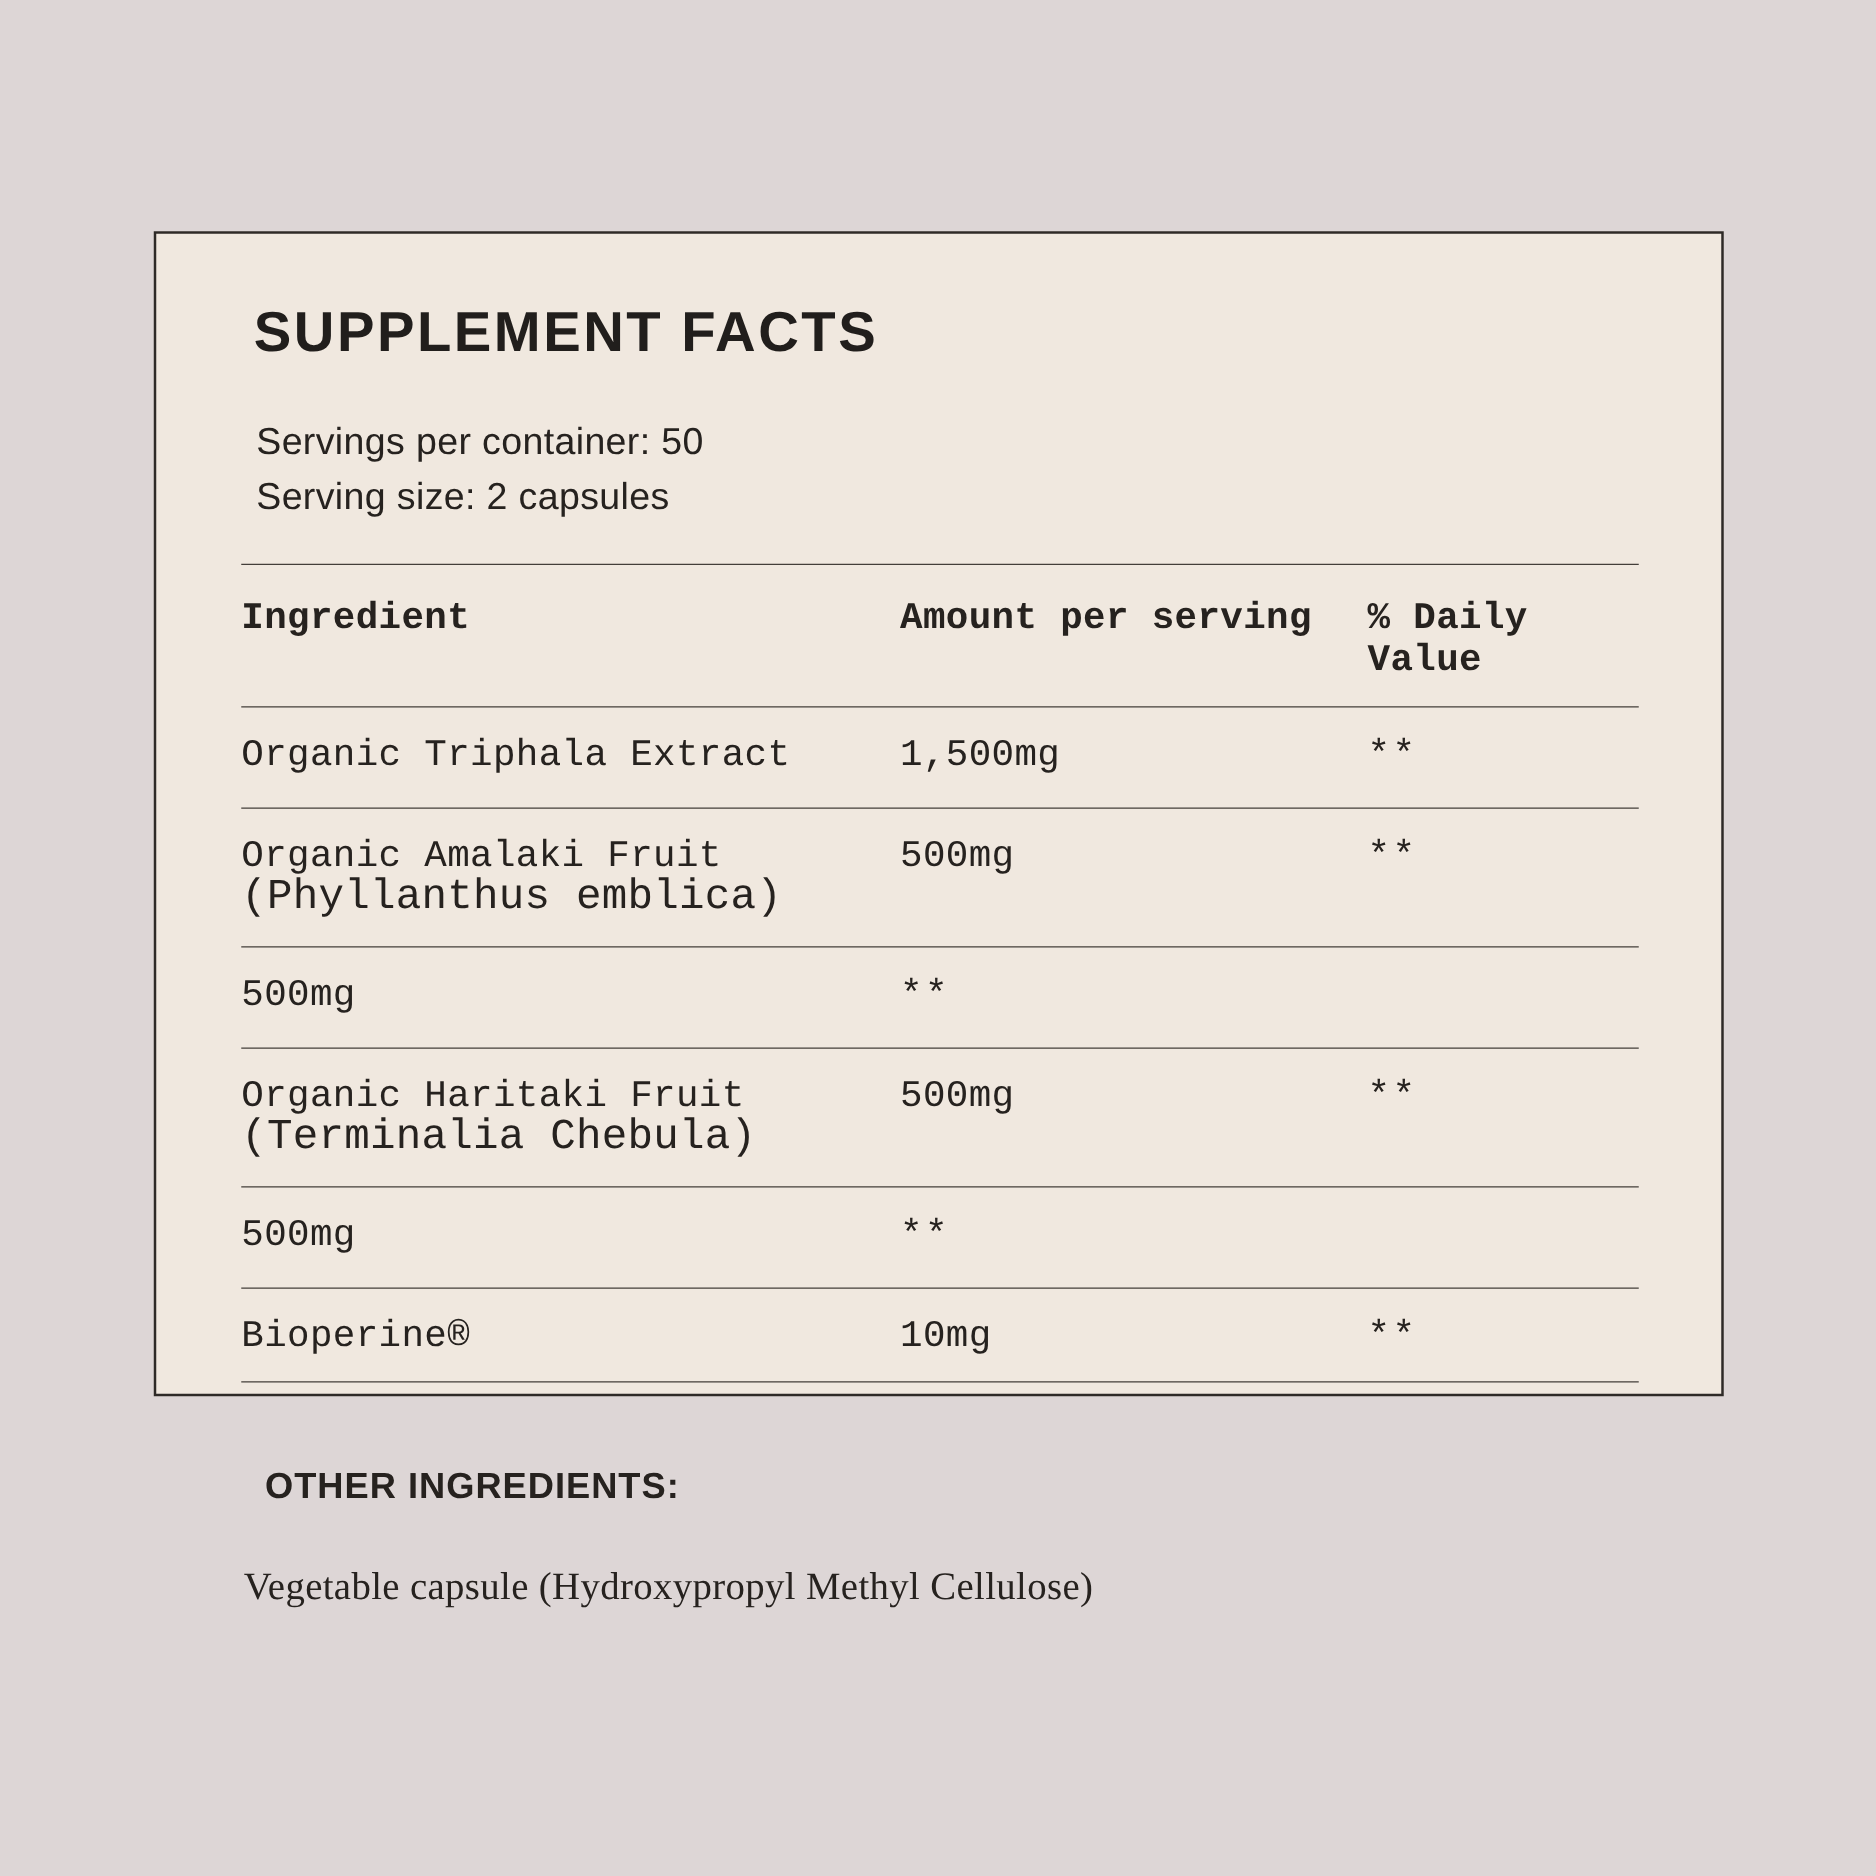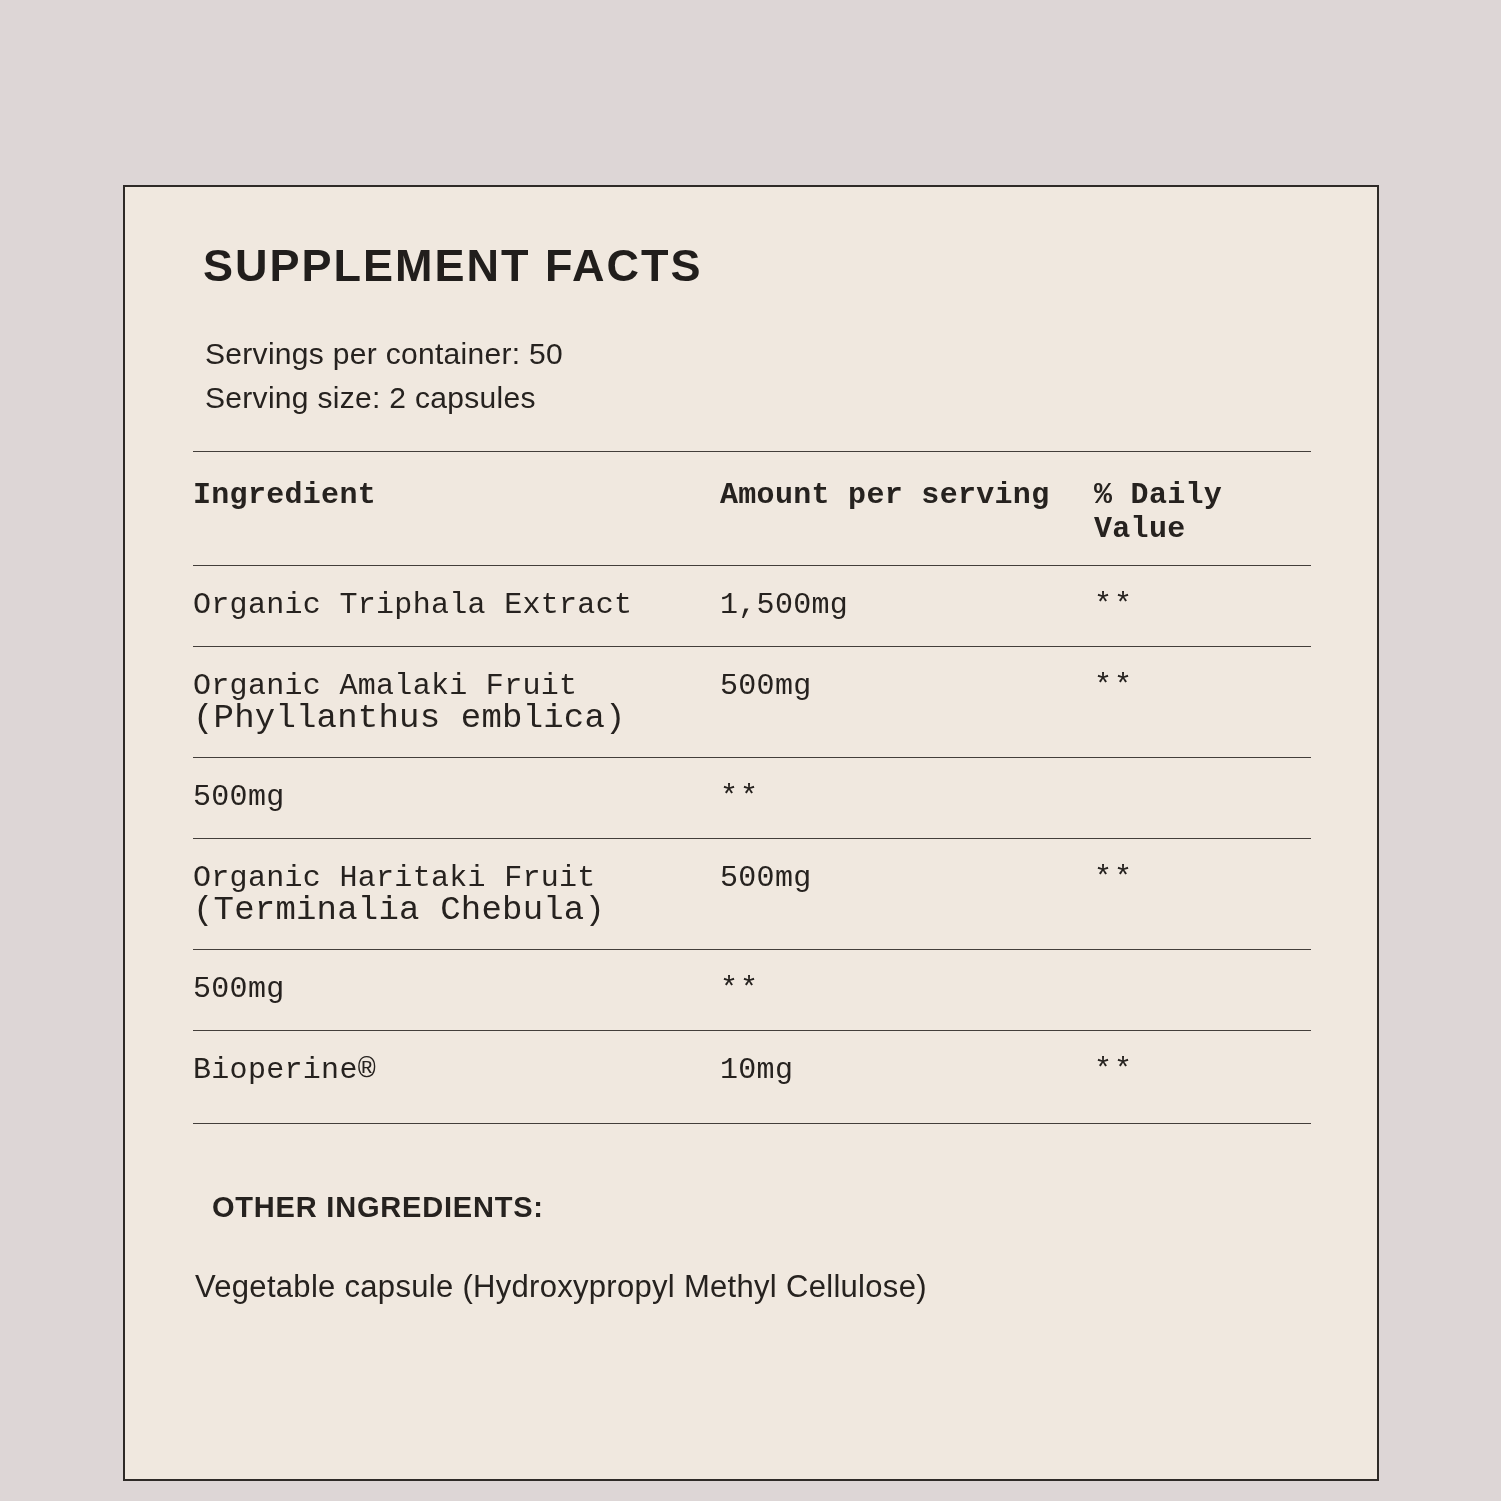--- a/index.html
+++ b/index.html
@@ -5,21 +5,21 @@
   * { margin: 0; padding: 0; box-sizing: border-box; }
   html, body {
     width: 1501px; height: 1501px;
     font-family: "Liberation Sans", sans-serif;
   }
   body { background: #ddd6d6; position: relative; }
 
   .panel {
     position: absolute;
     left: 123px; top: 185px;
-    width: 1256px; height: 1296px;
+    width: 1256px; height: 932px;
     background: #f0e8df;
     border: 2px solid #2e2a27;
     padding: 50px 66px 0 68px;
     color: #26221f;
   }
 
   .title {
     margin: 6px 0 0 10px;
     font-size: 45px;
     line-height: 45px;
@@ -44,21 +44,21 @@
     border-bottom: 1.5px solid #433e3a;
     padding: 22px 0 24px 0;
     font-family: Liberation Mono, monospace;
   }
   .t-row.header {
     border-top: 1.5px solid #433e3a;
     padding: 26px 0 19px 0;
     font-weight: 700;
     letter-spacing: 0.3px;
   }
-  .t-row.compact { padding-bottom: 36px; }
+  .t-row.compact { padding-bottom: 18px; }
 
   .cell { font-size: 30px; line-height: 34px; letter-spacing: 0.3px; }
   .ing-name { display: block; }
   .latin {
     display: block;
     font-size: 34px;
     line-height: 29px;
     margin-top: 1px;
     letter-spacing: 0.2px;
   }
@@ -71,20 +71,21 @@
     line-height: 32px;
     font-weight: 700;
     letter-spacing: 0.8px;
   }
   .other-value {
     margin: 46px 0 0 2px;
     font-size: 31px;
     line-height: 36px;
     font-weight: 400;
     letter-spacing: 0.3px;
+    font-family: Liberation Serif, serif;
   }
 </style>
 </head>
 <body>
 
 <div class="panel">
 
   <h1 class="title">SUPPLEMENT FACTS</h1>
 
   <div class="serving-block">

